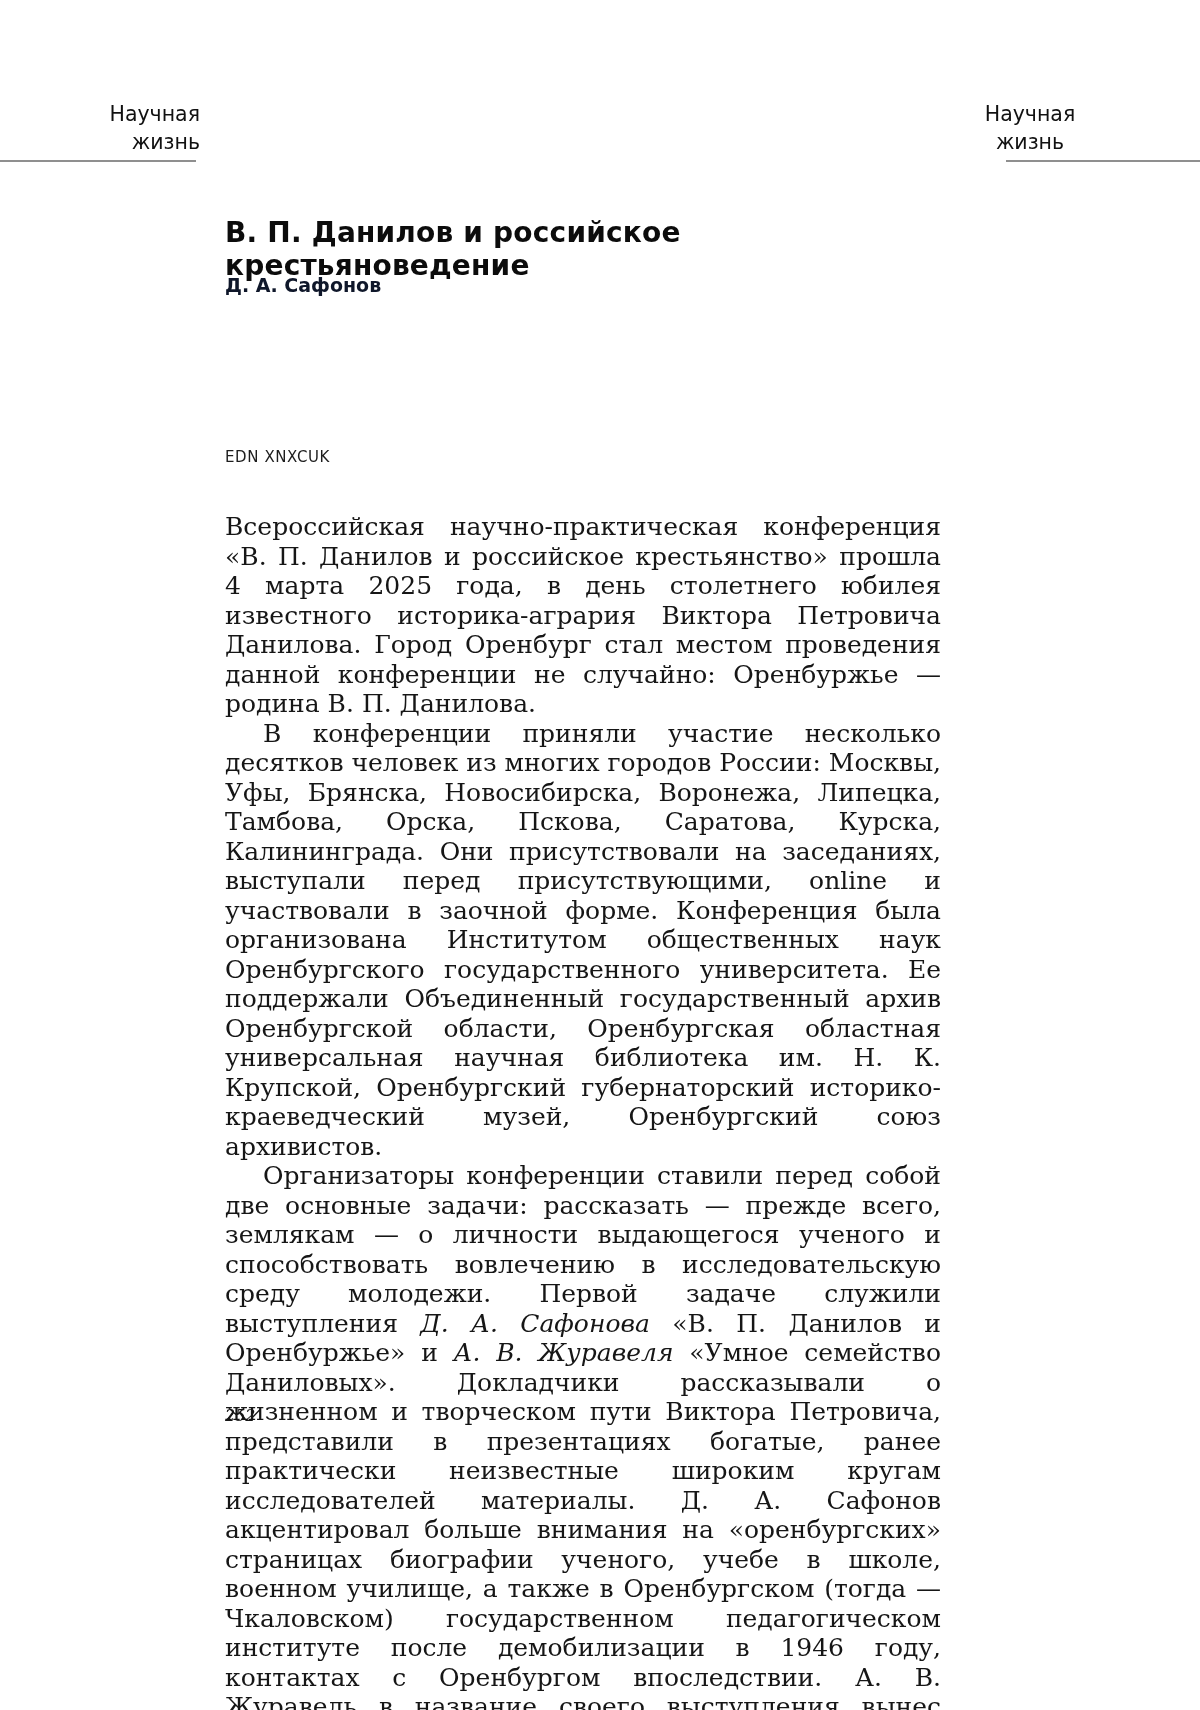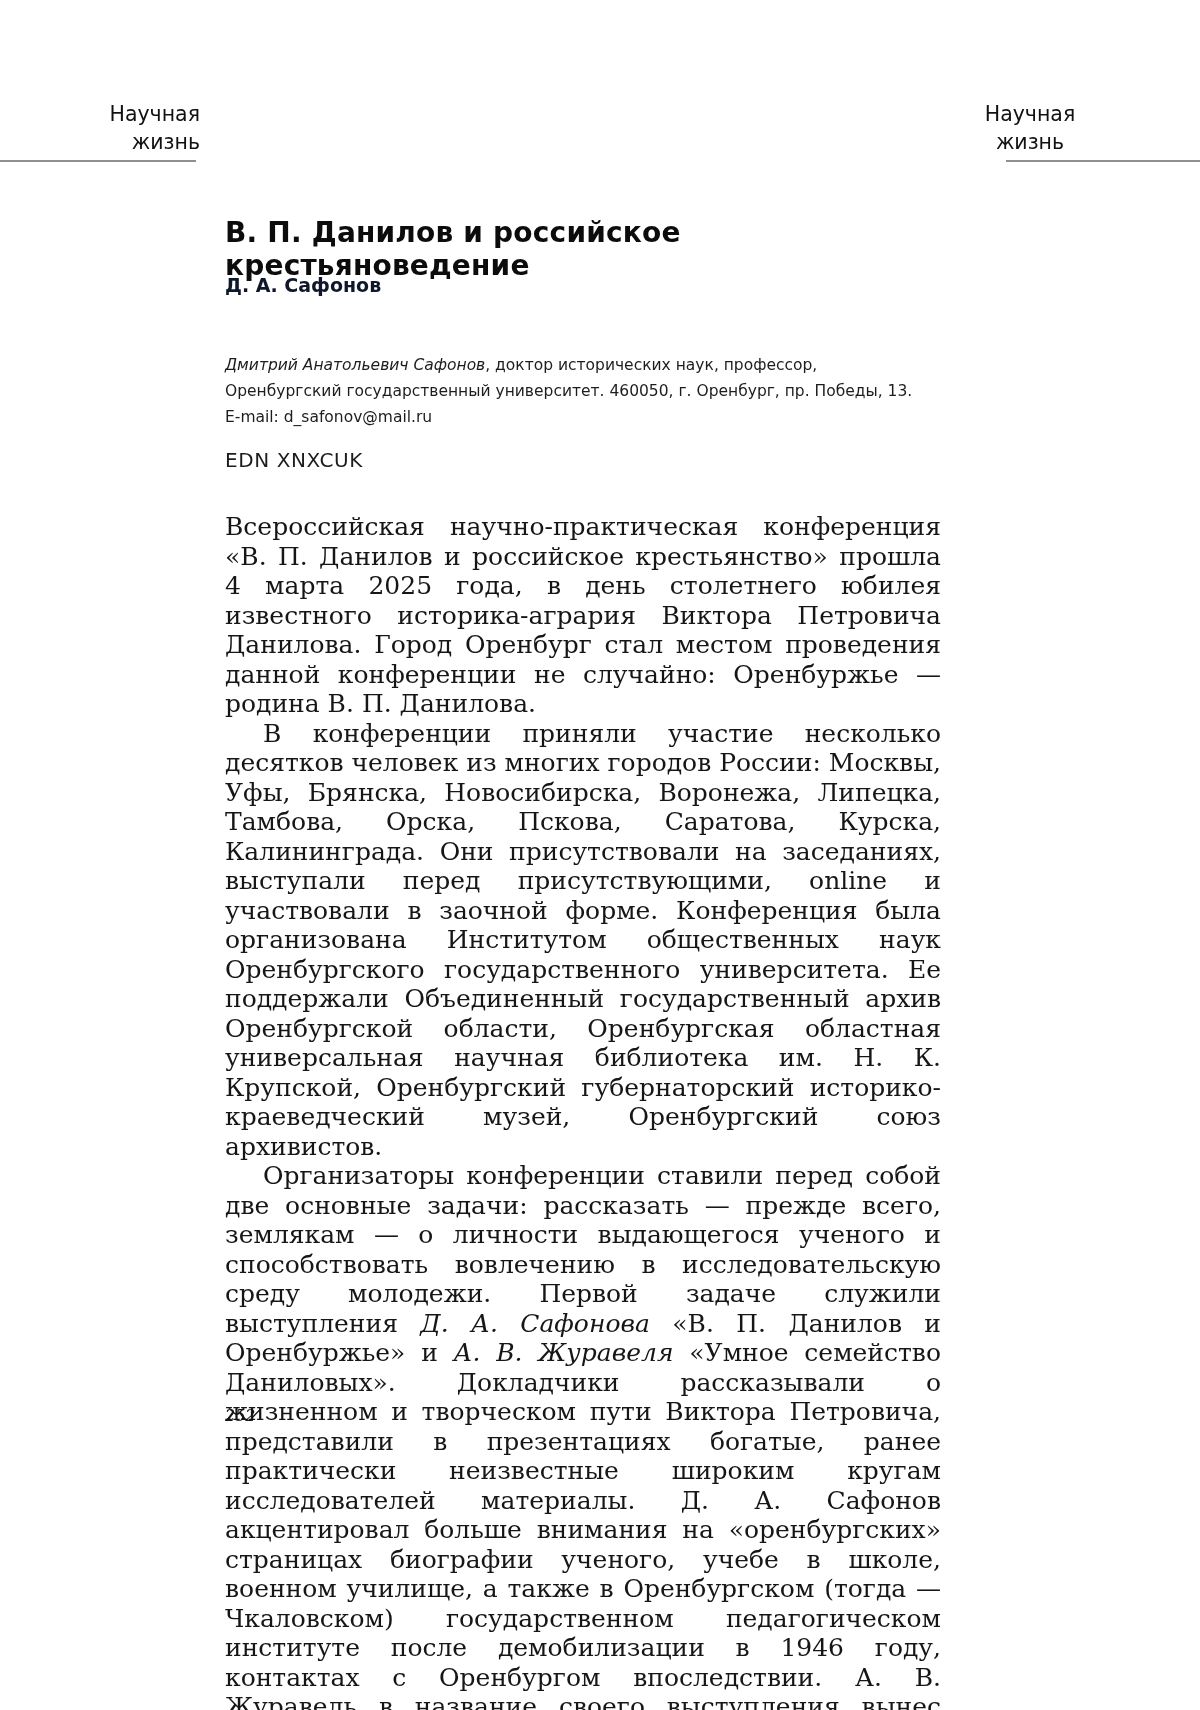--- a/index.html
+++ b/index.html
@@ -25,21 +25,21 @@
   .title {
     position: absolute; left: 225px; top: 216px; width: 740px;
     font-weight: bold; font-size: 28px; letter-spacing: 0.2px; color: #0c0c0c;
   }
   .author { position: absolute; left: 225px; top: 274px; font-weight: bold; font-size: 19px; color: #0f172a; }
 
   .affiliation {
     position: absolute; left: 225px; top: 352px; width: 740px;
     font-size: 15.5px; line-height: 26px; color: #1d1d1d;
   }
-  .edn { position: absolute; left: 225px; top: 448px; font-size: 20px; letter-spacing: 0.6px; color: #1d1d1d; }
+  .edn { position: absolute; left: 225px; top: 448px; font-size: 15px; letter-spacing: 0.6px; color: #1d1d1d; }
 
   
   .body-text {
     position: absolute; left: 225px; top: 512px; width: 716px;
     font-family: "DejaVu Serif", "Liberation Serif", serif;
     font-size: 25px; line-height: 29.5px;
     text-align: justify; color: #161616;
   }
   .body-text p { text-indent: 38px; }
   .body-text p.first { text-indent: 0; }
@@ -64,25 +64,20 @@
 
   <div class="rh rh-right">
     <span>Научная</span><br>
     <span>жизнь</span>
   </div>
   <div class="rh-rule rh-rule-right"></div>
 
   <h1 class="title">В. П. Данилов и российское крестьяноведение</h1>
   <div class="author">Д. А. Сафонов</div>
 
-  <div class="affiliation">
-    <span class="italic">Дмитрий Анатольевич Сафонов</span><span>, доктор исторических наук, профессор,</span><br>
-    <span>Оренбургский государственный университет. 460050, г. Оренбург, пр. Победы, 13.</span><br>
-    <span>E-mail: d_safonov@mail.ru</span>
-  </div>
 
   <div class="edn">EDN XNXCUK</div>
 
   <div class="body-text">
     <p class="first">
       <span>Всероссийская научно-практическая конференция «В. П. Данилов и российское крестьянство» прошла 4 марта 2025 года, в день столетнего юбилея известного историка-агрария Виктора Петровича Данилова. Город Оренбург стал местом проведения данной конференции не случайно: Оренбуржье — родина В. П. Данилова.</span>
     </p>
     <p>
       <span>В конференции приняли участие несколько десятков человек из многих городов России: Москвы, Уфы, Брянска, Новосибирска, Воронежа, Липецка, Тамбова, Орска, Пскова, Саратова, Курска, Калининграда. Они присутствовали на заседаниях, выступали перед присутствующими, online и участвовали в заочной форме. Конференция была организована Институтом общественных наук Оренбургского государственного университета. Ее поддержали Объединенный государственный архив Оренбургской области, Оренбургская областная универсальная научная библиотека им. Н. К. Крупской, Оренбургский губернаторский историко-краеведческий музей, Оренбургский союз архивистов.</span>
     </p>

